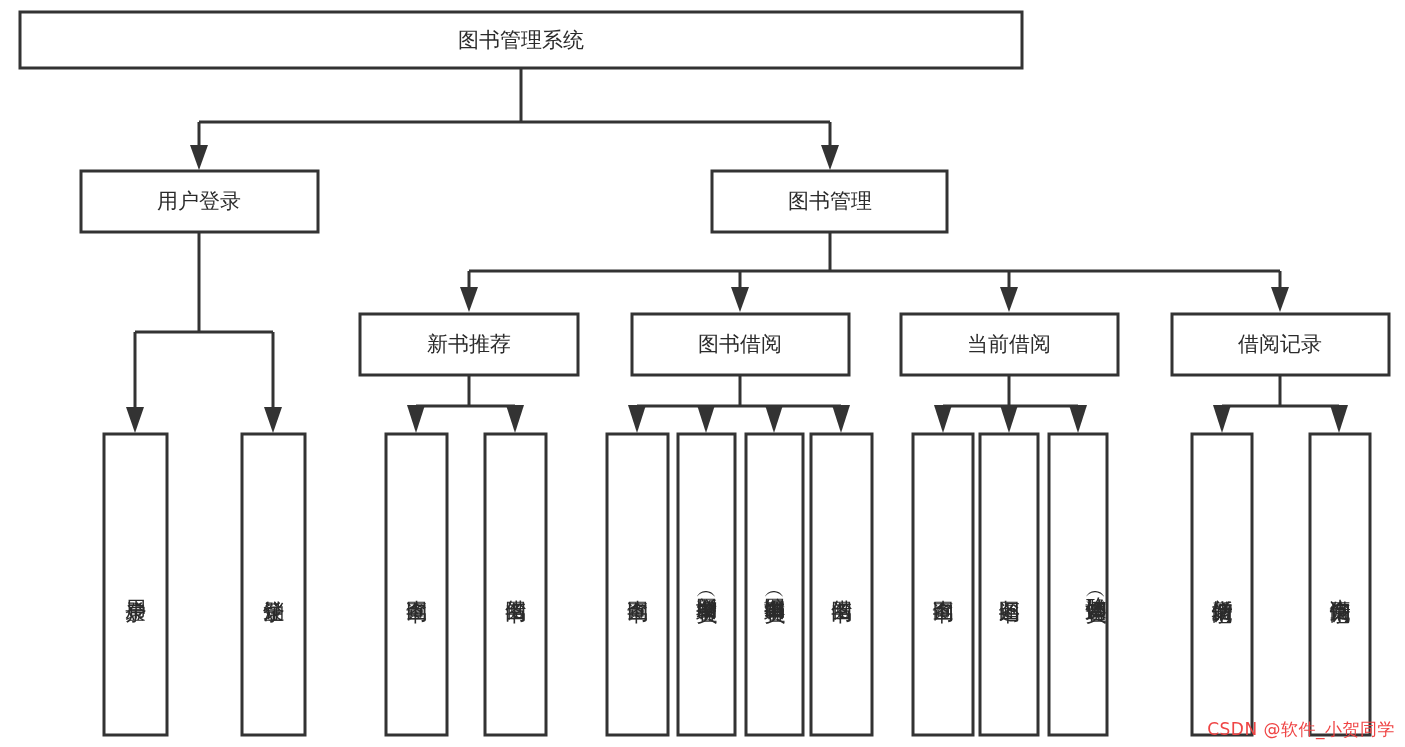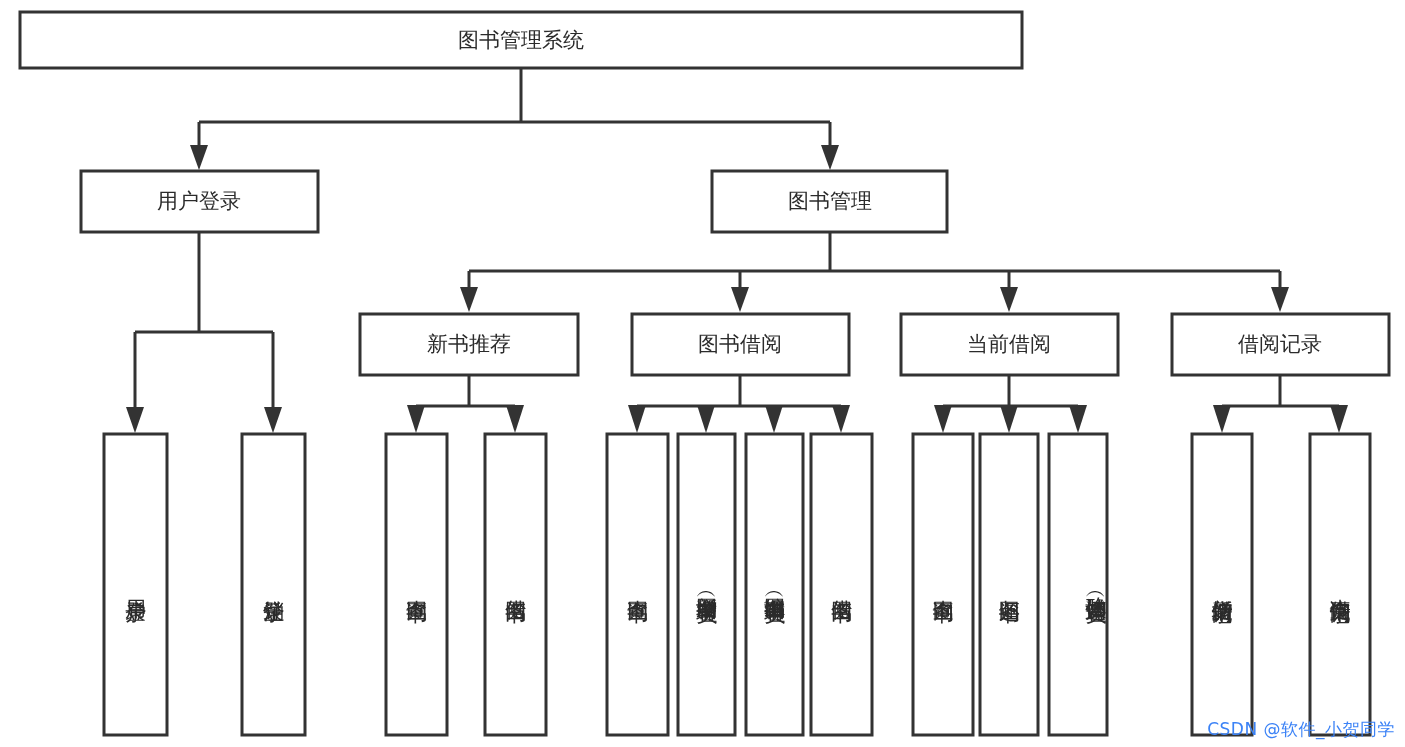--- a/index.html
+++ b/index.html
@@ -62,21 +62,21 @@
     text-align: center;
     white-space: nowrap;
     pointer-events: none;
   }
   .watermark {
     position: absolute;
     right: 10px;
     bottom: 6px;
     font-family: "DejaVu Sans", "Liberation Sans", sans-serif;
     font-size: 17px;
-    color: #3b82f6;
+    color: #ef4444;
     letter-spacing: 0.5px;
     white-space: nowrap;
   }
 </style>
 </head>
 <body>
 
 <div id="diagram-root">
 
   <svg id="flowchart" viewBox="0 0 1405 747" xmlns="http://www.w3.org/2000/svg">

